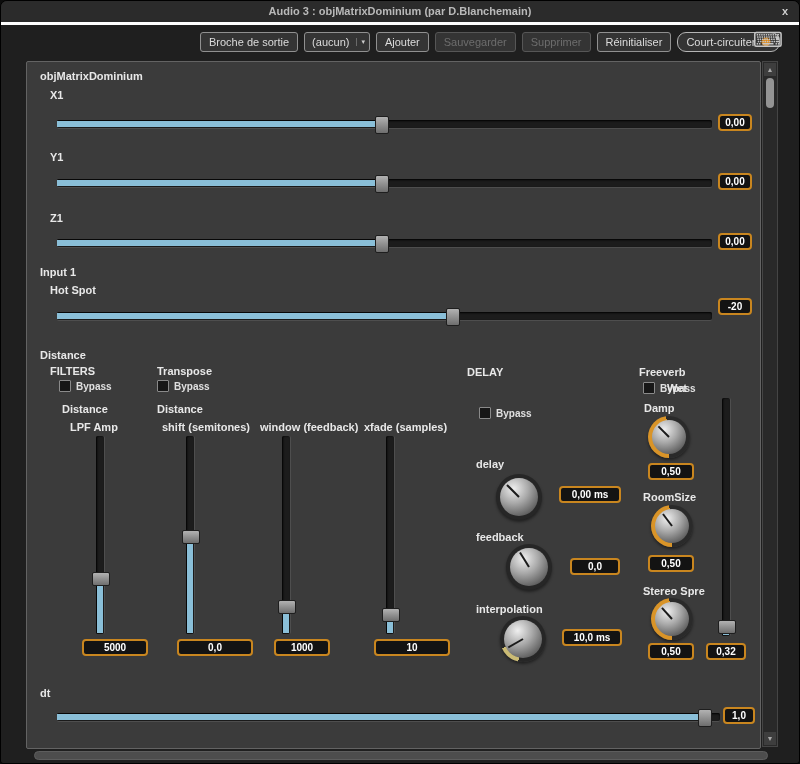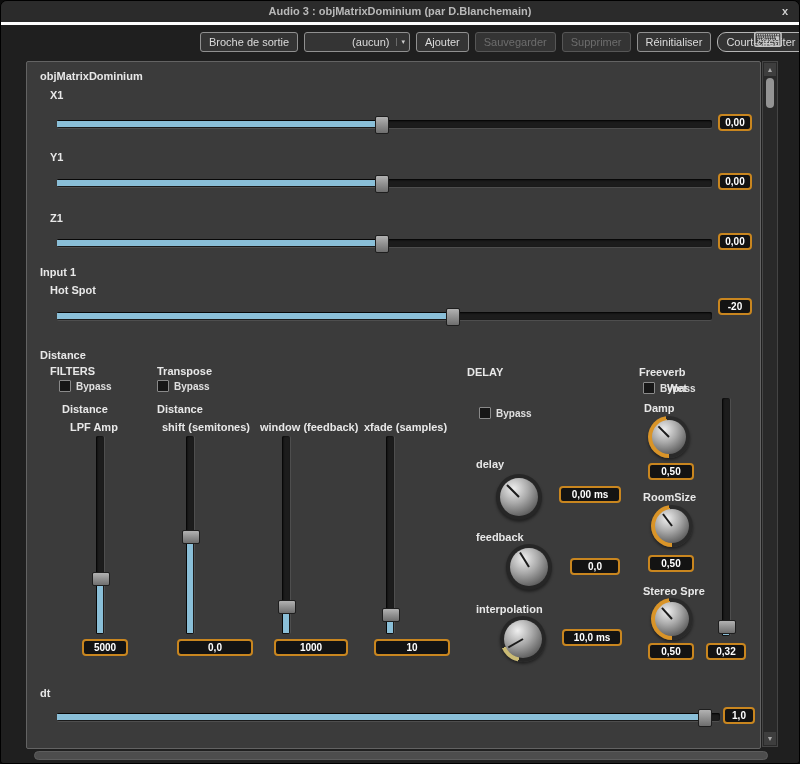--- a/index.html
+++ b/index.html
@@ -4,21 +4,21 @@
 <style>
   html,body{margin:0;padding:0;background:#0c0c0c;}
   .window{position:relative;width:800px;height:764px;background:#1f1f1f;font-family:"Liberation Sans",sans-serif;border-radius:7px 7px 3px 3px;overflow:hidden;border:1px solid #000;box-sizing:border-box;}
   .titlebar{position:absolute;left:0;top:0;width:100%;height:21px;background:#2b2b2b;border-bottom:3px solid #ffffff;}
   .title{color:#b9b9b9;font-size:11px;font-weight:bold;text-align:center;line-height:21px;}
   .close{position:absolute;right:11px;top:0;line-height:21px;color:#d0d0d0;font-size:11px;font-weight:bold;cursor:default;}
   .toolbar{position:absolute;left:199px;top:31px;height:20px;display:flex;gap:6px;align-items:stretch;}
   .btn{display:flex;align-items:center;padding:0 8px;background:#343434;border:1px solid #909090;border-radius:3px;color:#dcdcdc;font-size:11px;white-space:nowrap;}
   .btn.disabled{color:#6d6d6d;border-color:#565656;}
   .btn.dd{padding:0;}
-  .dd-label{padding:0 7px;margin-left:40px;}
+  .dd-label{padding:0 7px;}
   .dd-arrow{display:flex;align-items:center;padding:0 4px;border-left:1px solid #6a6a6a;font-size:7px;color:#ccc;}
   .btn.shunt{border-radius:9px;gap:6px;border-color:#b5b5b5;}
   .led{width:8px;height:8px;border-radius:50%;background:#e08a1a;border:1px solid #6b3e05;}
   .kbd-icon{position:absolute;right:16px;top:27px;font-size:21px;color:#c6c6c6;line-height:24px;}
   .panel{position:absolute;left:25px;top:60px;width:733px;height:686px;background:#3b3b3b;border:1px solid #636363;border-radius:2px;}
   .lbl{position:absolute;color:#e8e8e8;font-size:11px;font-weight:bold;white-space:nowrap;}
   .valbox{position:absolute;height:17px;background:#131313;border:2px solid #c9861f;border-radius:4px;color:#fff;font-size:10px;font-weight:bold;text-align:center;line-height:13px;box-sizing:border-box;}
   .hslider{position:absolute;height:8px;background:#1c1c1c;border-radius:2px;box-shadow:inset 0 1px 2px #000, 0 1px 0 #4e4e4e;}
   .hfill{position:absolute;left:0;top:1px;height:6px;background:#8abfd8;}
   .hthumb{position:absolute;top:-4px;width:12px;height:16px;background:linear-gradient(180deg,#b2b2b2,#6e6e6e);border:1px solid #1e1e1e;border-radius:2px;}
@@ -128,23 +128,23 @@
     </div>
     <div class="vslider" style="left:255px;top:374px;height:198px">
       <div class="vfill" style="height:22px"></div>
       <div class="vthumb" style="top:164px"></div>
     </div>
     <div class="vslider" style="left:359px;top:374px;height:198px">
       <div class="vfill" style="height:14px"></div>
       <div class="vthumb" style="top:172px"></div>
     </div>
 
-    <div class="valbox" style="left:55px;top:577px;width:46px">5000</div>
+    <div class="valbox" style="left:55px;top:577px;width:66px">5000</div>
     <div class="valbox" style="left:150px;top:577px;width:76px">0,0</div>
-    <div class="valbox" style="left:247px;top:577px;width:74px">1000</div>
+    <div class="valbox" style="left:247px;top:577px;width:56px">1000</div>
     <div class="valbox" style="left:347px;top:577px;width:76px">10</div>
 
     <div class="lbl" style="left:440px;top:304px">DELAY</div>
     <div class="chkrow" style="left:452px;top:345px">
       <span class="chk"></span>
       <span>Bypass</span>
     </div>
 
     <div class="lbl" style="left:449px;top:396px">delay</div>
     <div class="knob" style="left:469px;top:412px;width:46px;height:46px">

